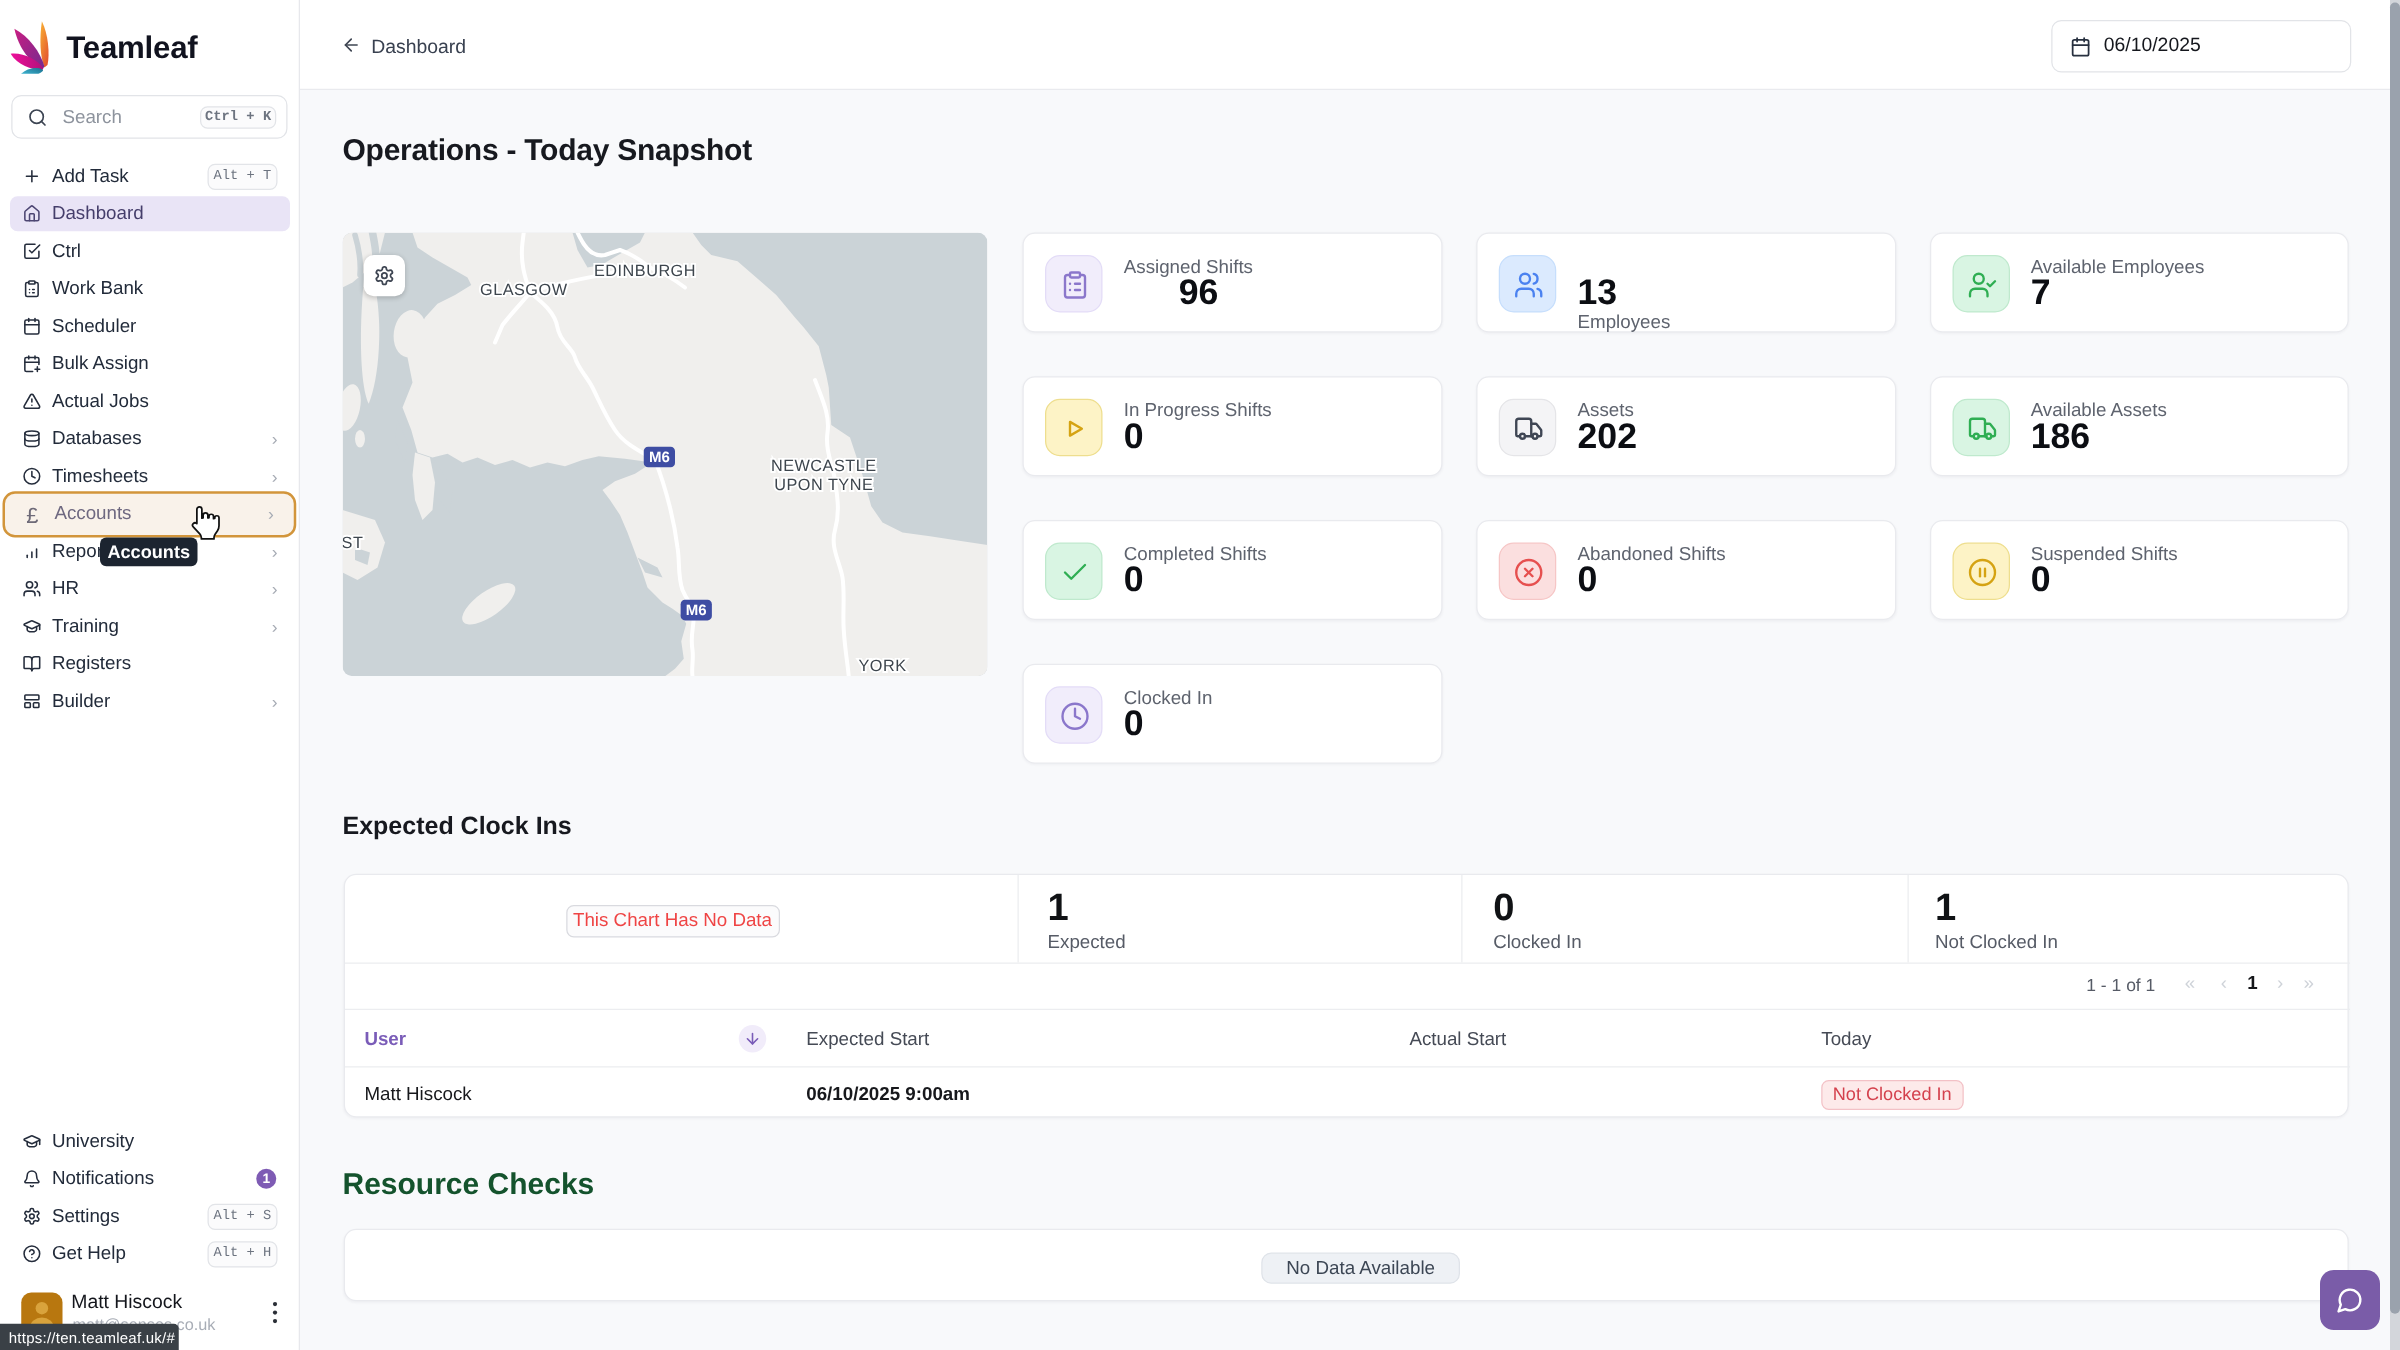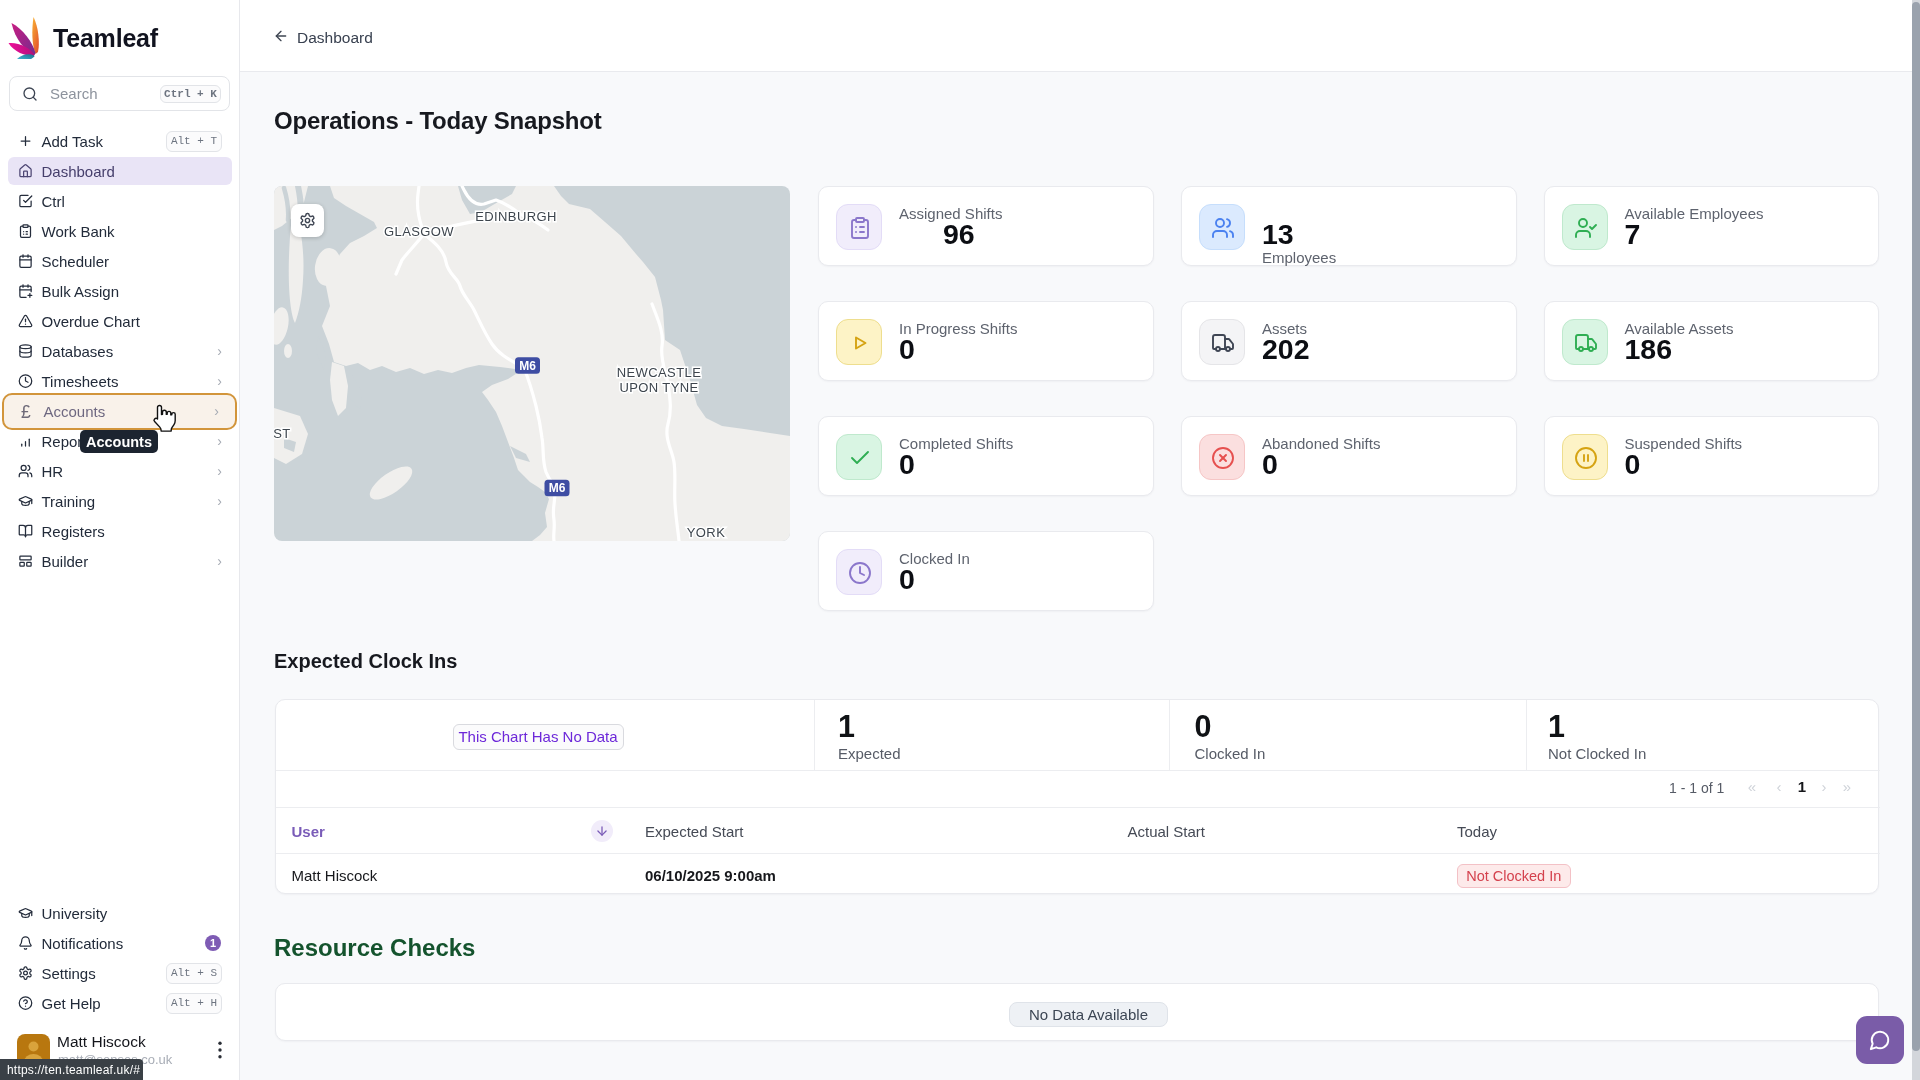--- a/index.html
+++ b/index.html
@@ -110,21 +110,21 @@
           <path d="M19 16v6"></path>
         </svg>
   <div class="lbl" style="">Bulk Assign</div>
 </div>
 <div class="nav-item" style="top:307px; ">
   <svg class="ic nicon" style="left:10px;" width="15" height="15" viewBox="0 0 24 24" fill="none" stroke="#252d3c" stroke-width="2" stroke-linecap="round" stroke-linejoin="round">
           <path d="m21.73 18-8-14a2 2 0 0 0-3.48 0l-8 14A2 2 0 0 0 4 21h16a2 2 0 0 0 1.73-3"></path>
           <path d="M12 9v4"></path>
           <path d="M12 17h.01"></path>
         </svg>
-  <div class="lbl" style="">Overdue Chart</div>
+  <div class="lbl" style="">Actual Jobs</div>
 </div>
 <div class="nav-item" style="top:337px; ">
   <svg class="ic nicon" style="left:10px;" width="15" height="15" viewBox="0 0 24 24" fill="none" stroke="#252d3c" stroke-width="2" stroke-linecap="round" stroke-linejoin="round">
           <ellipse cx="12" cy="5" rx="9" ry="3"></ellipse>
           <path d="M3 5V19A9 3 0 0 0 21 19V5"></path>
           <path d="M3 12A9 3 0 0 0 21 12"></path>
         </svg>
   <div class="lbl" style="">Databases</div>
   <div class="chev">›</div>
 </div>
@@ -237,20 +237,29 @@
       <circle cx="4" cy="15.8" r="1.7"></circle>
     </svg>
 </div>
 
 <div class="abs" style="left:240px; top:0; width:1680px; height:72px; background:#fff; border-bottom:1px solid #e9eaee;">
   <svg class="ic abs" style="left:33px; top:28px;" width="16" height="16" viewBox="0 0 24 24" fill="none" stroke="#3e4552" stroke-width="2" stroke-linecap="round" stroke-linejoin="round">
       <path d="m12 19-7-7 7-7"></path>
       <path d="M19 12H5"></path>
     </svg>
   <div class="abs" style="left:57px; top:28.5px; font-size:15.5px; font-weight:500; color:#394150;">Dashboard</div>
+  <div class="abs" style="left:1401px; top:16px; width:240px; height:42px; border:1px solid #e2e4e8; border-radius:8px; background:#fff;">
+    <svg class="ic abs" style="left:14px; top:12px;" width="17" height="17" viewBox="0 0 24 24" fill="none" stroke="#27303f" stroke-width="2" stroke-linecap="round" stroke-linejoin="round">
+        <path d="M8 2v4"></path>
+        <path d="M16 2v4"></path>
+        <rect width="18" height="18" x="3" y="4" rx="2"></rect>
+        <path d="M3 10h18"></path>
+      </svg>
+    <div class="abs" style="left:41px; top:11px; font-size:15.5px; color:#15171d;">06/10/2025</div>
+  </div>
 </div>
 
 <div class="abs" style="left:274px; top:107px; font-size:24px; font-weight:700; color:#17191f; letter-spacing:-0.2px;">Operations - Today Snapshot</div>
 
 <div id="map" class="abs" style="left:274px; top:186px; width:516px; height:355px; border-radius:8px; overflow:hidden;">
     <svg width="516" height="355" viewBox="0 0 516 355">
     <rect width="516" height="355" fill="#cbd3d7"></rect>
     <path fill="#f0efed" d="M56,0 L60,12 L72,20 L86,28 L100,36 L103,42 L90,50 L76,57 L66,68 L58,84 L52,100 L56,120 L48,140 L55,158 L60,176 L72,180 L84,177 L96,184 L108,180 L122,186 L136,182 L150,188 L164,184 L178,187 L192,182 L205,179 L226,181 L248,184 L234,193 L218,199 L208,206 L214,214 L222,226 L228,240 L234,256 L240,272 L244,284 L250,290 L256,296 L264,301 L271,306 L275,313 L271,327 L273,341 L266,349 L258,355 L516,355 L516,250 L496,247 L470,243 L448,240 L432,232 L423,219 L416,194 L406,164 L391,154 L389,124 L387,114 L381,91 L369,76 L362,68 L347,50 L331,36 L316,23 L295,18 L287,10 L280,0 L242,0 L238,8 L224,16 L207,26 L196,28 L188,14 L184,0 Z"></path>
     <path fill="#cbd3d7" d="M74,182 L88,206 L86,224 L76,212 L70,192 Z"></path>
     <path fill="#cbd3d7" d="M44,150 L52,168 L50,184 L42,166 Z"></path>
@@ -408,21 +417,21 @@
   <div class="abs" style="left:80px; top:30.5px; font-size:28.5px; font-weight:700; color:#0c0e13;">0</div>
 </div>
 </div>
 
 <div class="abs" style="left:274px; top:650px; font-size:20px; font-weight:700; color:#17191f;">Expected Clock Ins</div>
 <div id="expected-card" class="abs" style="left:275px; top:699px; width:1604px; height:195px; background:#fff; border:1px solid #e9eaee; border-radius:10px; box-shadow:0 1px 2px rgba(16,24,40,0.04);">
   <div class="abs" style="left:538px; top:0; width:1px; height:69.5px; background:#ecedf0;"></div>
   <div class="abs" style="left:892.5px; top:0; width:1px; height:69.5px; background:#ecedf0;"></div>
   <div class="abs" style="left:1249.5px; top:0; width:1px; height:69.5px; background:#ecedf0;"></div>
   <div class="abs" style="left:0; top:69.5px; width:1604px; height:1px; background:#ecedf0;"></div>
-  <div class="abs" style="left:176.5px; top:23.5px; width:171px; height:26px; background:#fbfbfc; border:1px solid #d9dadf; border-radius:6px; font-size:15px; color:#6d28d9; display:flex; align-items:center; justify-content:center;">This Chart Has No Data</div>
+  <div class="abs" style="left:176.5px; top:23.5px; width:171px; height:26px; background:#fbfbfc; border:1px solid #d9dadf; border-radius:6px; font-size:15px; color:#ef4444; display:flex; align-items:center; justify-content:center;">This Chart Has No Data</div>
   <div class="abs" style="left:562px; top:8.5px; font-size:30.5px; font-weight:600; color:#101215;">1</div>
   <div class="abs" style="left:562px; top:45px; font-size:15px; color:#565b66;">Expected</div>
   <div class="abs" style="left:918.5px; top:8.5px; font-size:30.5px; font-weight:600; color:#101215;">0</div>
   <div class="abs" style="left:918.5px; top:45px; font-size:15px; color:#565b66;">Clocked In</div>
   <div class="abs" style="left:1272px; top:8.5px; font-size:30.5px; font-weight:600; color:#101215;">1</div>
   <div class="abs" style="left:1272px; top:45px; font-size:15px; color:#565b66;">Not Clocked In</div>
   <div class="abs" style="left:0; top:106.5px; width:1604px; height:1px; background:#ecedf0;"></div>
   <div class="abs" style="left:1393px; top:80px; font-size:14px; color:#565b66;">1 - 1 of 1</div>
   <div class="abs" style="left:1469px; top:78px; width:14px; text-align:center; font-size:15px; font-weight:400; color:#cfd3d9;">«</div>
   <div class="abs" style="left:1496px; top:78px; width:14px; text-align:center; font-size:15px; font-weight:400; color:#cfd3d9;">‹</div>

